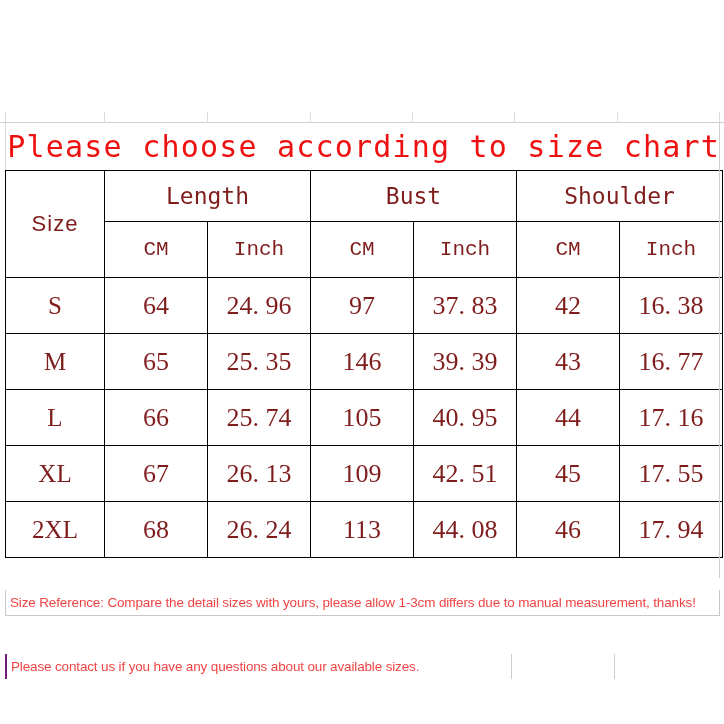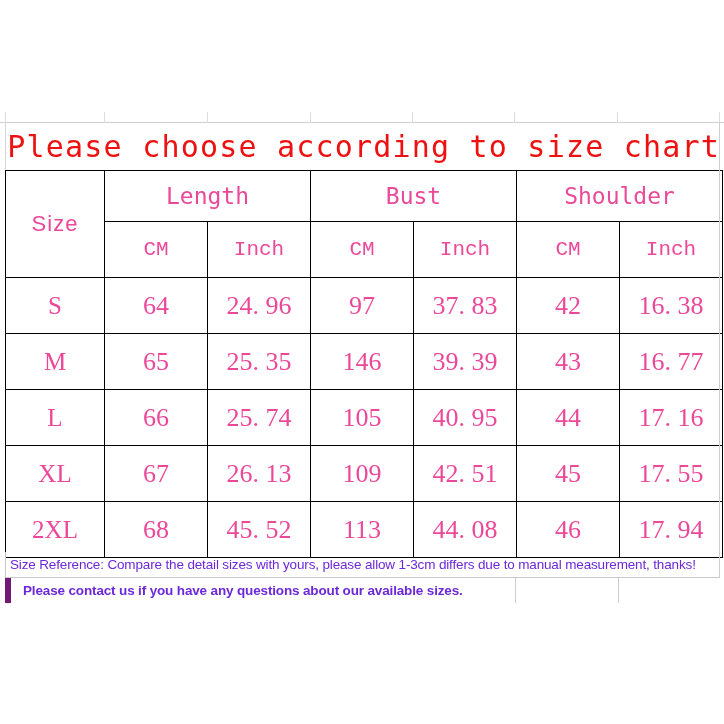--- a/index.html
+++ b/index.html
@@ -70,21 +70,21 @@
     border-collapse: collapse;
     table-layout: fixed;
   }
   table.size-table td,
   table.size-table th {
     border: 1px solid #000000;
     padding: 0;
     text-align: center;
     vertical-align: middle;
     font-weight: normal;
-    color: #ec4899;
+    color: #7f1d1d;
   }
   .col-size  { width: 99px; }
   .col-std   { width: 103px; }
   .col-last  { width: 103px; }
 
   .hdr-group {
     font-family: "DejaVu Sans Mono", "Liberation Mono", monospace;
     font-size: 23px;
     text-align: left;
     padding-left: 16px;
@@ -114,39 +114,39 @@
   .footer {
     position: absolute;
     left: 5px;
     top: 552px;
     width: 715px;
   }
   .footer-row {
     box-sizing: border-box;
     font-family: "Liberation Sans", "DejaVu Sans", sans-serif;
     font-size: 13.5px;
-    color: #6d28d9;
+    color: #ef4444;
     white-space: nowrap;
     display: flex;
     align-items: center;
     letter-spacing: -0.15px;
+    margin-top: 38px;
   }
   .footer-row-1 {
     height: 26px;
     border-bottom: 1px solid #c8c8c8;
     border-left: 1px solid #c8c8c8;
     border-right: 1px solid #c8c8c8;
     padding-left: 4px;
   }
   .footer-row-2 {
     height: 25px;
-    border-left: 6px solid #701a75;
-    padding-left: 12px;
+    border-left: 2px solid #701a75;
+    padding-left: 4px;
     position: relative;
-    font-weight: bold;
   }
   .footer-cell-div {
     position: absolute;
     top: 0;
     width: 1px;
     height: 25px;
     background: #cccccc;
   }
   .right-edge-line {
     position: absolute;
@@ -237,21 +237,21 @@
         <td class="data-cell">67</td>
         <td class="data-cell">26. 13</td>
         <td class="data-cell">109</td>
         <td class="data-cell">42. 51</td>
         <td class="data-cell">45</td>
         <td class="data-cell">17. 55</td>
       </tr>
       <tr>
         <td class="data-cell size-label">2XL</td>
         <td class="data-cell">68</td>
-        <td class="data-cell">45. 52</td>
+        <td class="data-cell">26. 24</td>
         <td class="data-cell">113</td>
         <td class="data-cell">44. 08</td>
         <td class="data-cell">46</td>
         <td class="data-cell">17. 94</td>
       </tr>
     </tbody>
   </table>
 
   <div class="footer">
     <div class="footer-row footer-row-1">Size Reference: Compare the detail sizes with yours, please allow 1-3cm differs due to manual measurement, thanks!</div>

